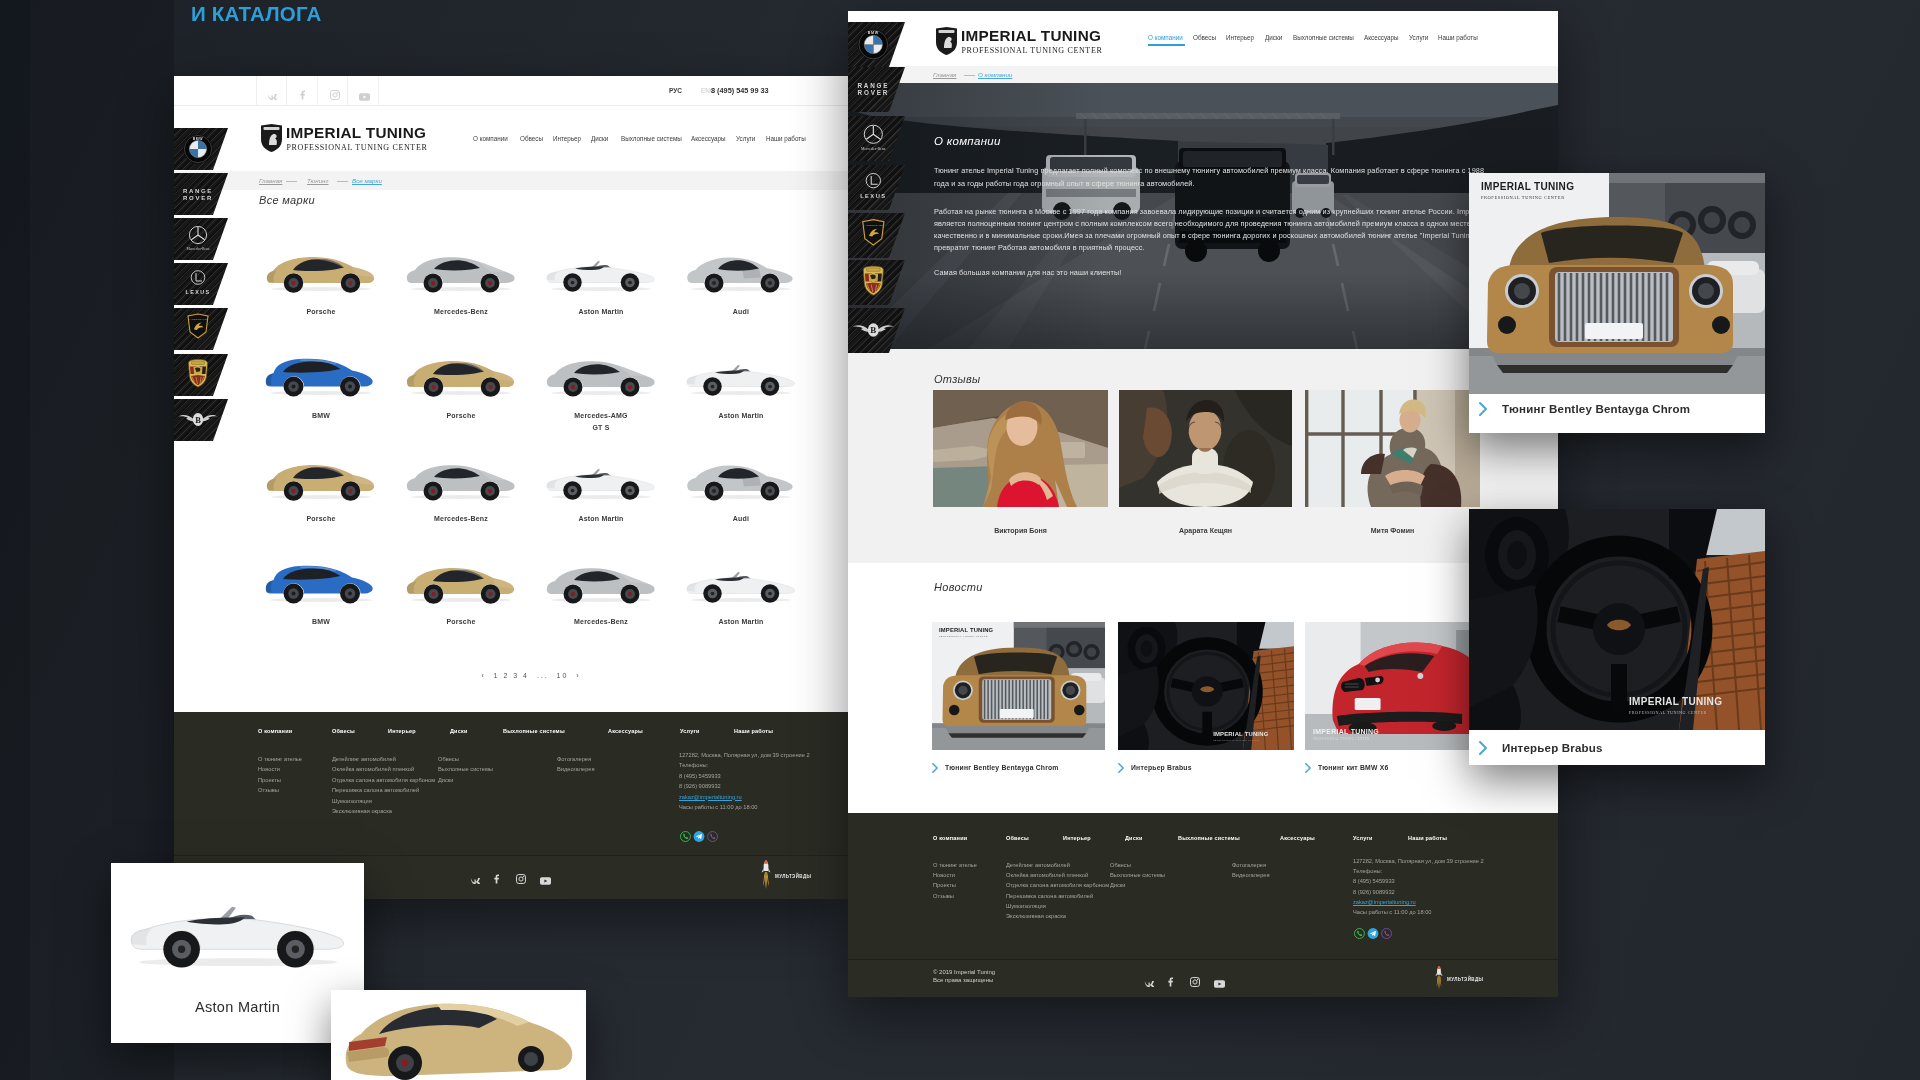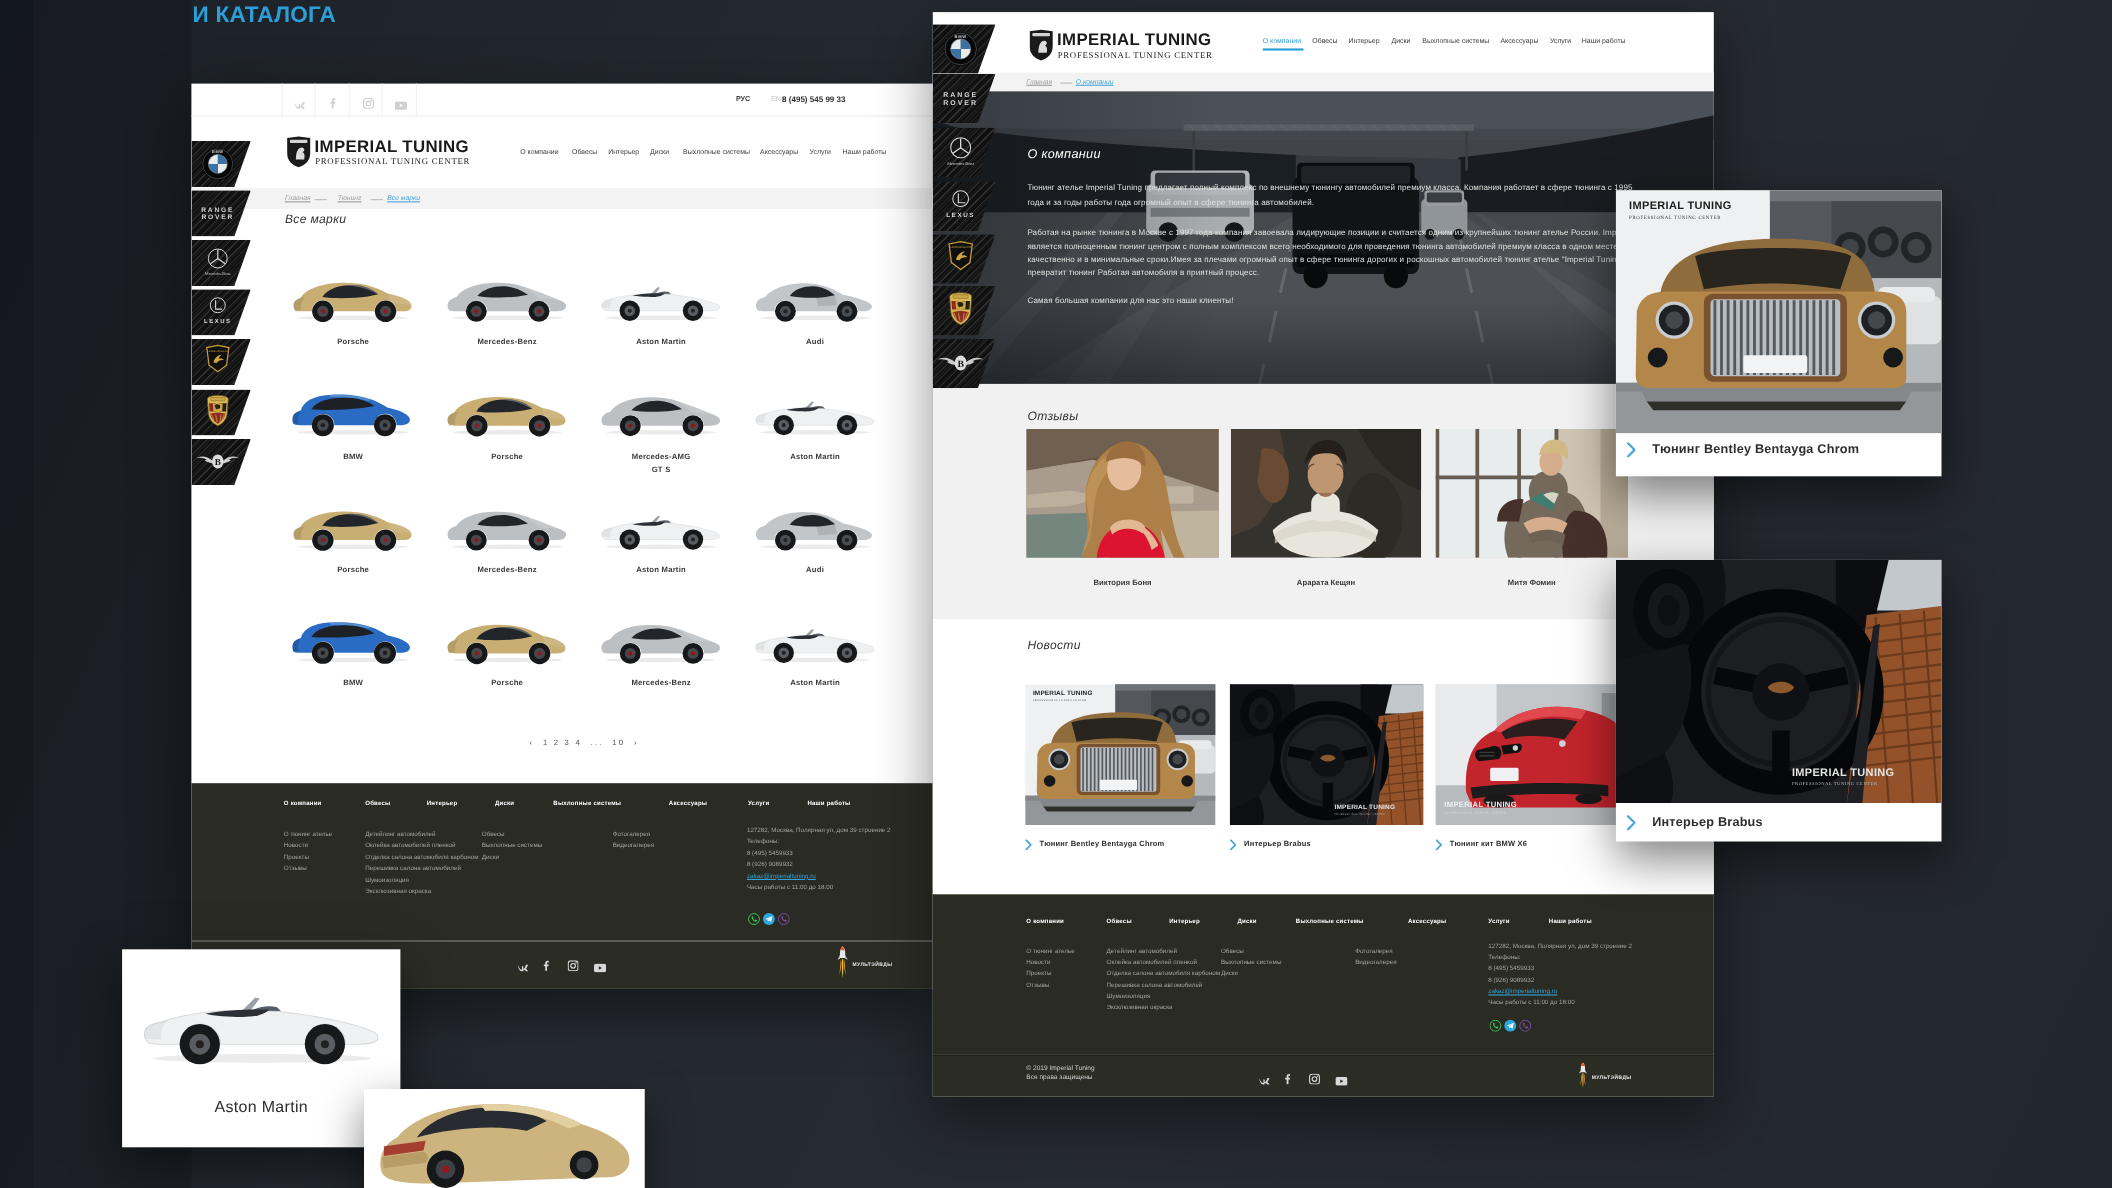--- a/index.html
+++ b/index.html
@@ -12,21 +12,21 @@
 .crumbb{position:absolute;color:#45a5d9;font-style:italic;text-decoration:underline;font-size:6.2px}
 .nv{position:absolute;font-size:6.3px;color:#3c3c3c;white-space:nowrap}
 .fnav{position:absolute;font-size:5.5px;font-weight:bold;color:#fff;white-space:nowrap;letter-spacing:.2px}
 .flink{position:absolute;font-size:5.7px;color:#a3a59c;white-space:nowrap}
 .glbl{position:absolute;font-size:7px;font-weight:bold;color:#3a3a3a;text-align:center;letter-spacing:.2px;line-height:1.7}
 .hline{position:absolute;font-size:7.3px;color:#e0e0e0;white-space:nowrap;letter-spacing:.1px}
 </style></head><body>
 <div id="c">
 <div class="ab" style="left:0;top:0;width:174px;height:1080px;background:rgba(8,10,14,.22)"></div>
 <div class="ab" style="left:0;top:0;width:30px;height:1080px;background:rgba(8,10,14,.18)"></div>
-<div class="ab" style="left:175px;top:2px;font-size:20.5px;font-weight:bold;color:#2d9fd8;letter-spacing:.2px">И КАТАЛОГА</div>
+<div class="ab" style="left:191px;top:2px;font-size:20.5px;font-weight:bold;color:#2d9fd8;letter-spacing:.2px">И КАТАЛОГА</div>
 
 <div class="pg" style="left:174px;top:76px;width:674px;height:823px">
       <div class="ab" style="left:0;top:0;width:674px;height:30px;border-bottom:1px solid #ededed"></div>
 <div class="ab" style="left:82px;top:0;width:1px;height:30px;background:#f0f0f0"></div>
 <div class="ab" style="left:112px;top:0;width:1px;height:30px;background:#f0f0f0"></div>
 <div class="ab" style="left:143px;top:0;width:1px;height:30px;background:#f0f0f0"></div>
 <div class="ab" style="left:173px;top:0;width:1px;height:30px;background:#f0f0f0"></div>
 <div class="ab" style="left:204px;top:0;width:1px;height:30px;background:#f0f0f0"></div>
 <div class="ab" style="left:93px;top:11px"><svg width="11" height="8" viewBox="0 0 13 9">
           <path d="M1,1 C1.8,3.5 3,6.2 5,6.2 L5.4,6.2 L5.4,4 C5.4,3.2 5,2.9 5,2.9 C5,2.6 6.8,2.6 6.8,2.9 L6.8,5.5 C7.8,5.3 9,3.5 9.6,1 L11.8,1 C11.4,2.8 10.4,4.3 9.6,5.2 C10.5,6 11.6,7 12,8 L9.6,8 C9,7.2 7.8,6.2 6.8,6 L6.8,8 L5,8 C2.8,8 1.2,4.5 1,1 Z" fill="#cfcfcf"></path>
@@ -493,21 +493,21 @@
               <stop offset="0" stop-color="#101318" stop-opacity="0"></stop>
               <stop offset="1" stop-color="#101318" stop-opacity=".85"></stop>
             </linearGradient>
             <linearGradient id="hgl" x1="0" y1="0" x2="1" y2="0">
               <stop offset="0" stop-color="#0e1116" stop-opacity=".8"></stop>
               <stop offset="1" stop-color="#0e1116" stop-opacity="0"></stop>
             </linearGradient>
           </defs>
 </svg></div>
 <div class="ab" style="left:86px;top:124px;font-size:11.5px;color:#fff;font-style:italic;letter-spacing:.3px">О компании</div>
-<div class="hline" style="left:86px;top:155px">Тюнинг ателье Imperial Tuning предлагает полный комплекс по внешнему тюнингу автомобилей премиум класса. Компания работает в сфере тюнинга с 1995</div>
+<div class="hline" style="left:86px;top:155px">Тюнинг ателье Imperial Tuning предлагает полный комплекс по внешнему тюнингу автомобилей премиум класса. Компания работает в сфере тюнинга с 1988</div>
 <div class="hline" style="left:86px;top:168px">года и за годы работы года огромный опыт в сфере тюнинга автомобилей.</div>
 <div class="hline" style="left:86px;top:196px">Работая на рынке тюнинга в Москве с 1997 года компания завоевала лидирующие позиции и считается одним из крупнейших тюнинг ателье России. Imperial</div>
 <div class="hline" style="left:86px;top:208px">является полноценным тюнинг центром с полным комплексом всего необходимого для проведения тюнинга автомобилей премиум класса в одном месте</div>
 <div class="hline" style="left:86px;top:220px">качественно и в минимальные сроки.Имея за плечами огромный опыт в сфере тюнинга дорогих и роскошных автомобилей тюнинг ателье "Imperial Tuning"</div>
 <div class="hline" style="left:86px;top:232px">превратит тюнинг Работая автомобиля в приятный процесс.</div>
 <div class="hline" style="left:86px;top:257px">Самая большая компании для нас это наши клиенты!</div>
 <div class="ab" style="left:0;top:338px;width:710px;height:214px;background:#f1f1f1">
         <div class="ab" style="left:86px;top:24px;font-size:11px;color:#333;font-style:italic;letter-spacing:.3px">Отзывы</div>
 <div class="ab" style="left:85px;top:41px;width:175px;height:117px"><svg width="175" height="117" viewBox="0 0 175 117">
 <rect width="175" height="117" fill="#9b8d7c"></rect>

